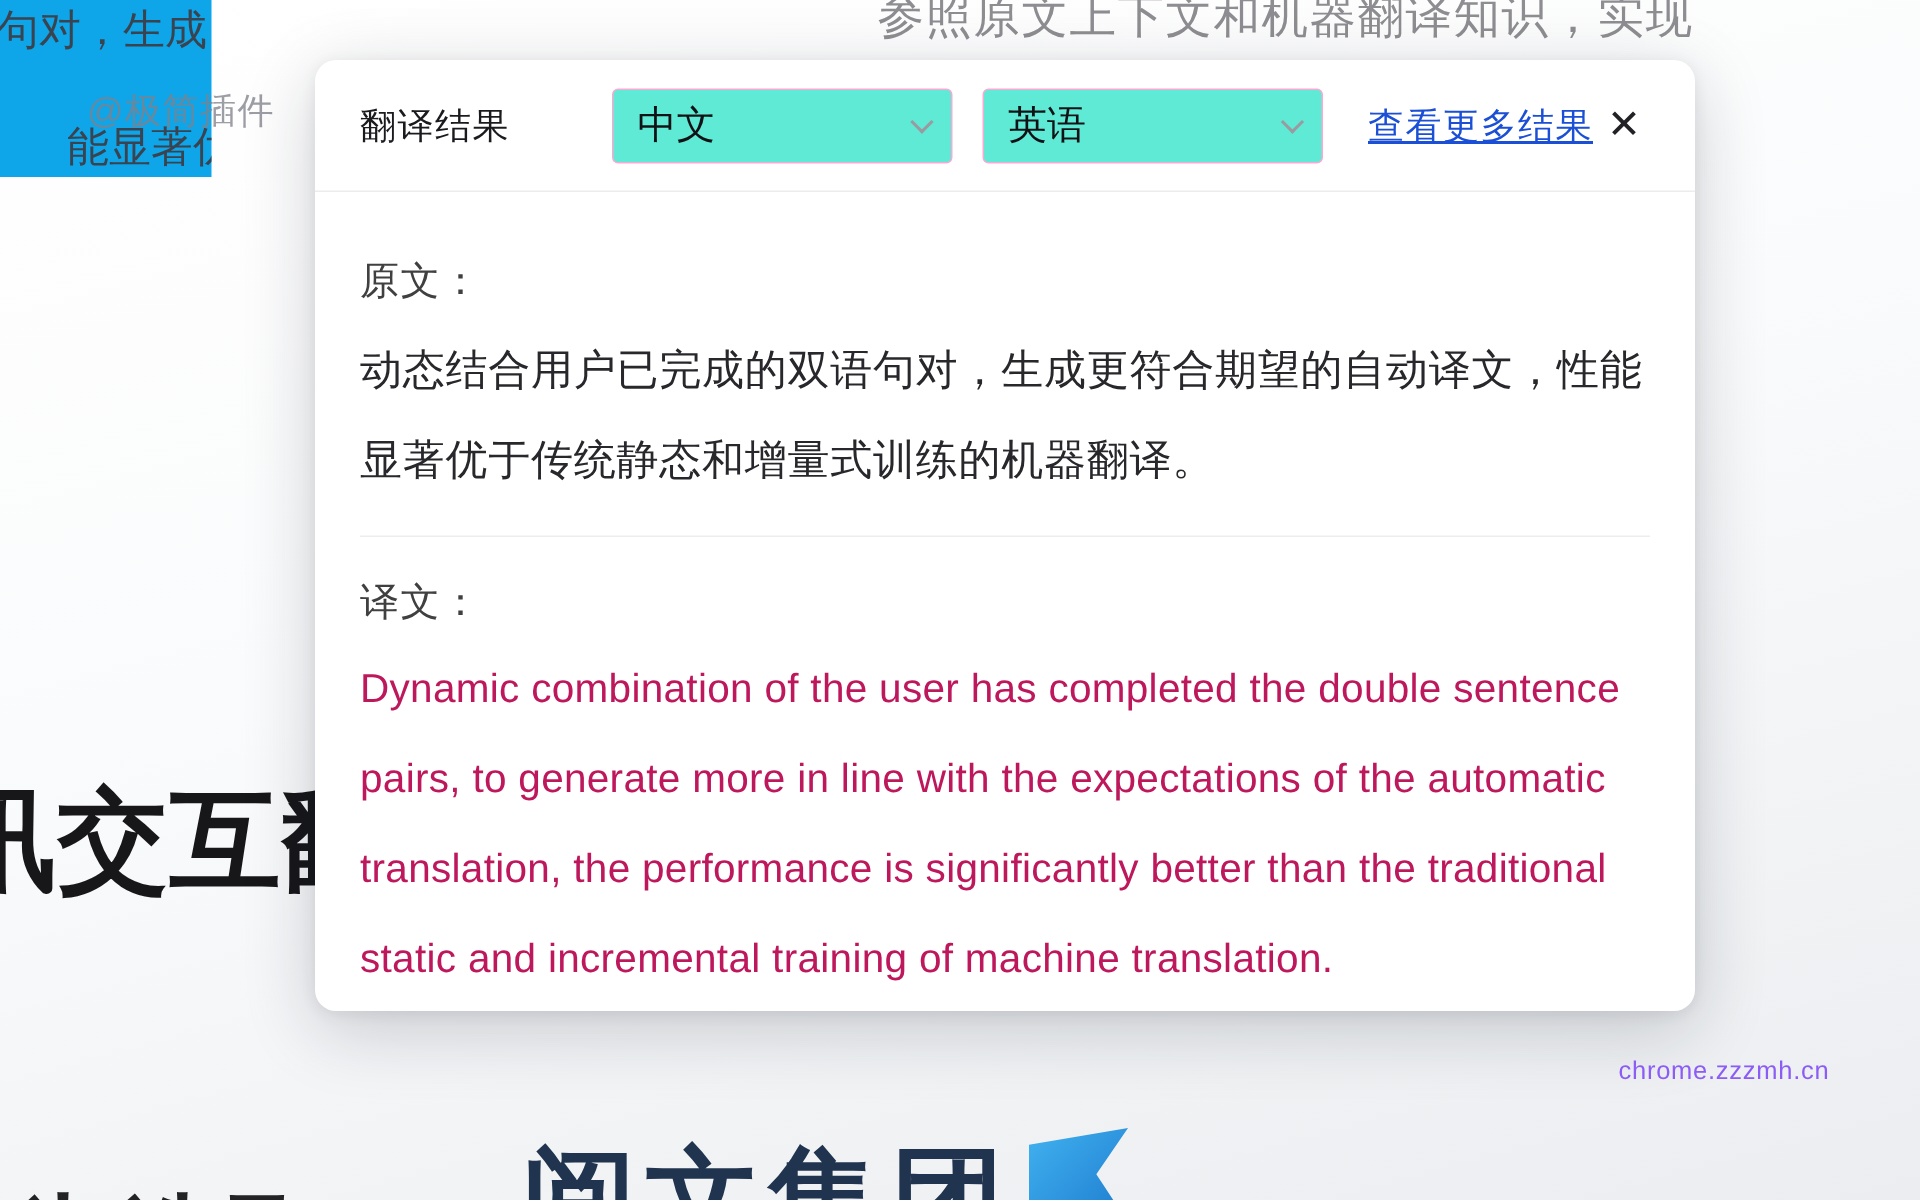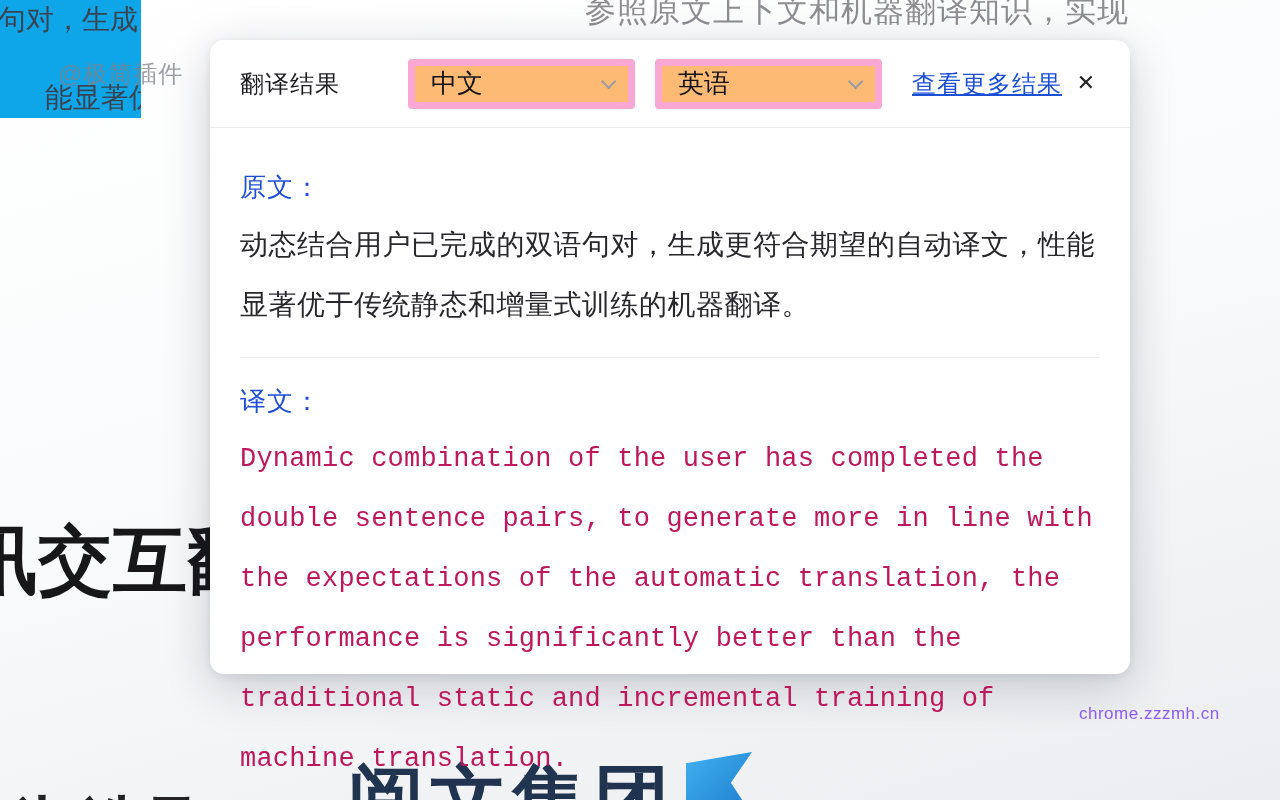--- a/index.html
+++ b/index.html
@@ -61,34 +61,33 @@
   }
 
   
   .modal {
     position: absolute; left: 210px; top: 40px;
     width: 920px; height: 634px;
     background: #ffffff;
     border-radius: 14px;
     box-shadow: 0 12px 48px rgba(20,24,40,0.20), 0 2px 10px rgba(20,24,40,0.08);
     z-index: 10;
-    font-family: Liberation Mono, monospace;
   }
   .modal-header {
     height: 88px; display: flex; align-items: center;
     padding: 0 30px;
     border-bottom: 1px solid #ececee;
   }
   .modal-title {
     font-size: 24px; font-weight: 500; color: #1b1b1f; letter-spacing: 1px;
   }
   .lang-select {
     width: 227px; height: 50px;
-    border: 7px solid #f9a8d4; border-radius: 4px;
-    background: #fdba74;
+    border: 1px solid #f9a8d4; border-radius: 4px;
+    background: #5eead4;
     display: flex; align-items: center; justify-content: space-between;
     padding: 0 16px; cursor: pointer;
   }
   .lang-select.src { margin-left: 68px; }
   .lang-select.tgt { margin-left: 20px; align-items: center; }
   .lang-select .val { font-size: 26px; color: #121216; }
   .chevron {
     width: 11px; height: 11px;
     border-right: 2px solid #9a9aa0; border-bottom: 2px solid #9a9aa0;
     transform: rotate(45deg) translateY(-3px);
@@ -98,21 +97,21 @@
     font-size: 24px; color: #1a4fd6; text-decoration: underline;
     letter-spacing: 1px; cursor: pointer; white-space: nowrap; text-align: right;
   }
   .close-btn {
     margin-left: auto; margin-right: 6px;
     font-size: 27px; color: #222226; cursor: pointer;
     line-height: 1; font-weight: 400;
   }
 
   .modal-body { padding: 42px 30px 0 30px; }
-  .sec-label { font-size: 26px; color: #1d4ed8; letter-spacing: 1px; }
+  .sec-label { font-size: 26px; color: #404040; letter-spacing: 1px; }
   .src-text {
     margin-top: 12px; width: 856px;
     font-size: 28px; line-height: 60px; color: #28282c;
     letter-spacing: 0.5px;
   }
   .body-divider {
     margin-top: 20px; height: 1px; background: #ededef; width: 860px;
   }
   .tgt-label { margin-top: 26px; }
   .tgt-text {

